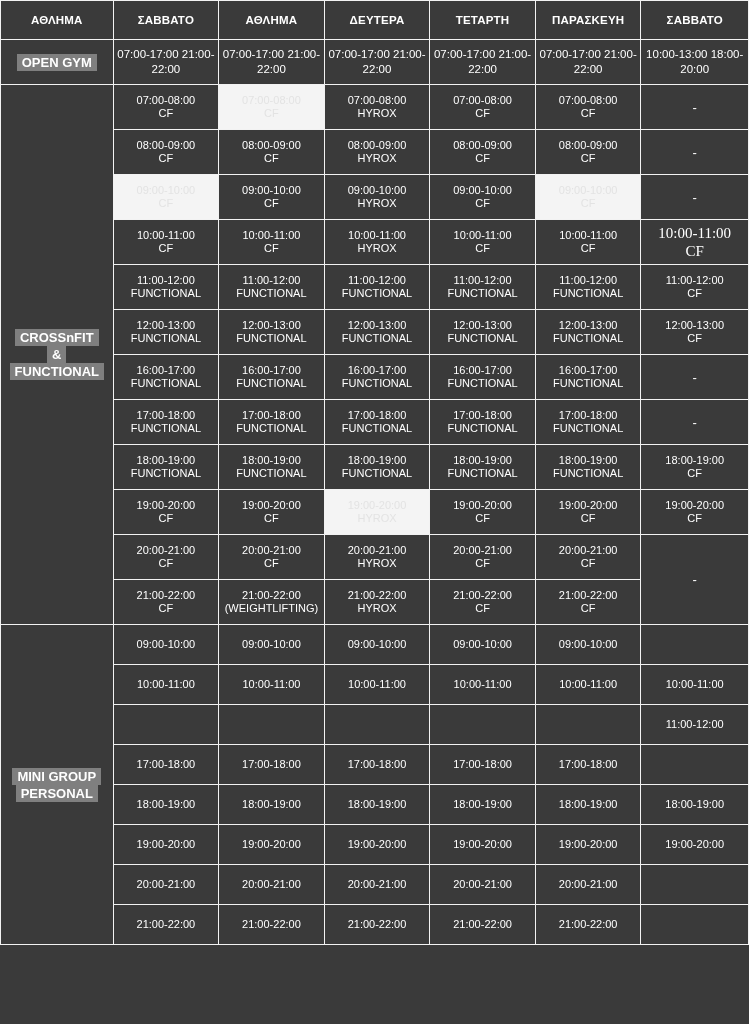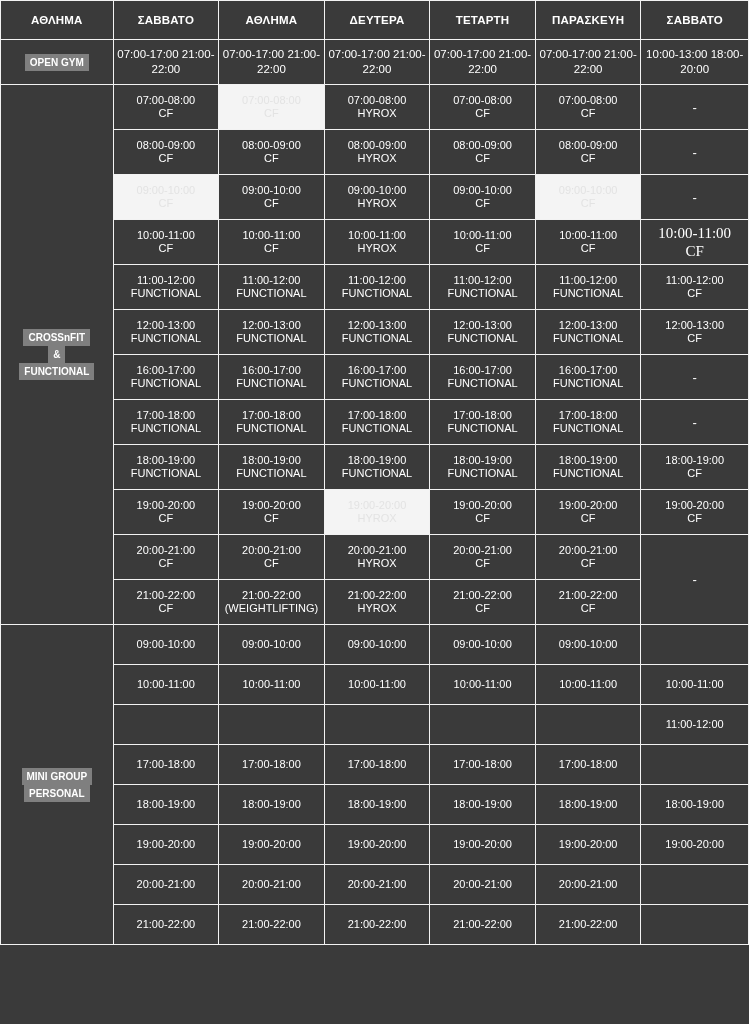--- a/index.html
+++ b/index.html
@@ -47,21 +47,21 @@
   td.sport {
     background: #3a3a3a;
     vertical-align: middle;
     padding: 4px 2px;
   }
   .sport-chip {
     display: inline-block;
     background: #7f7f7f;
     color: #ffffff;
     font-weight: bold;
-    font-size: 10px;
+    font-size: 13px;
     line-height: 15px;
     padding: 1px 5px;
   }
   .sport-chip.block {
     display: block;
     margin: 0 auto;
     width: max-content;
   }
   .sport-stack { display: block; text-align: right; }
   .sport-stack .sport-chip { margin: 0 auto; }

